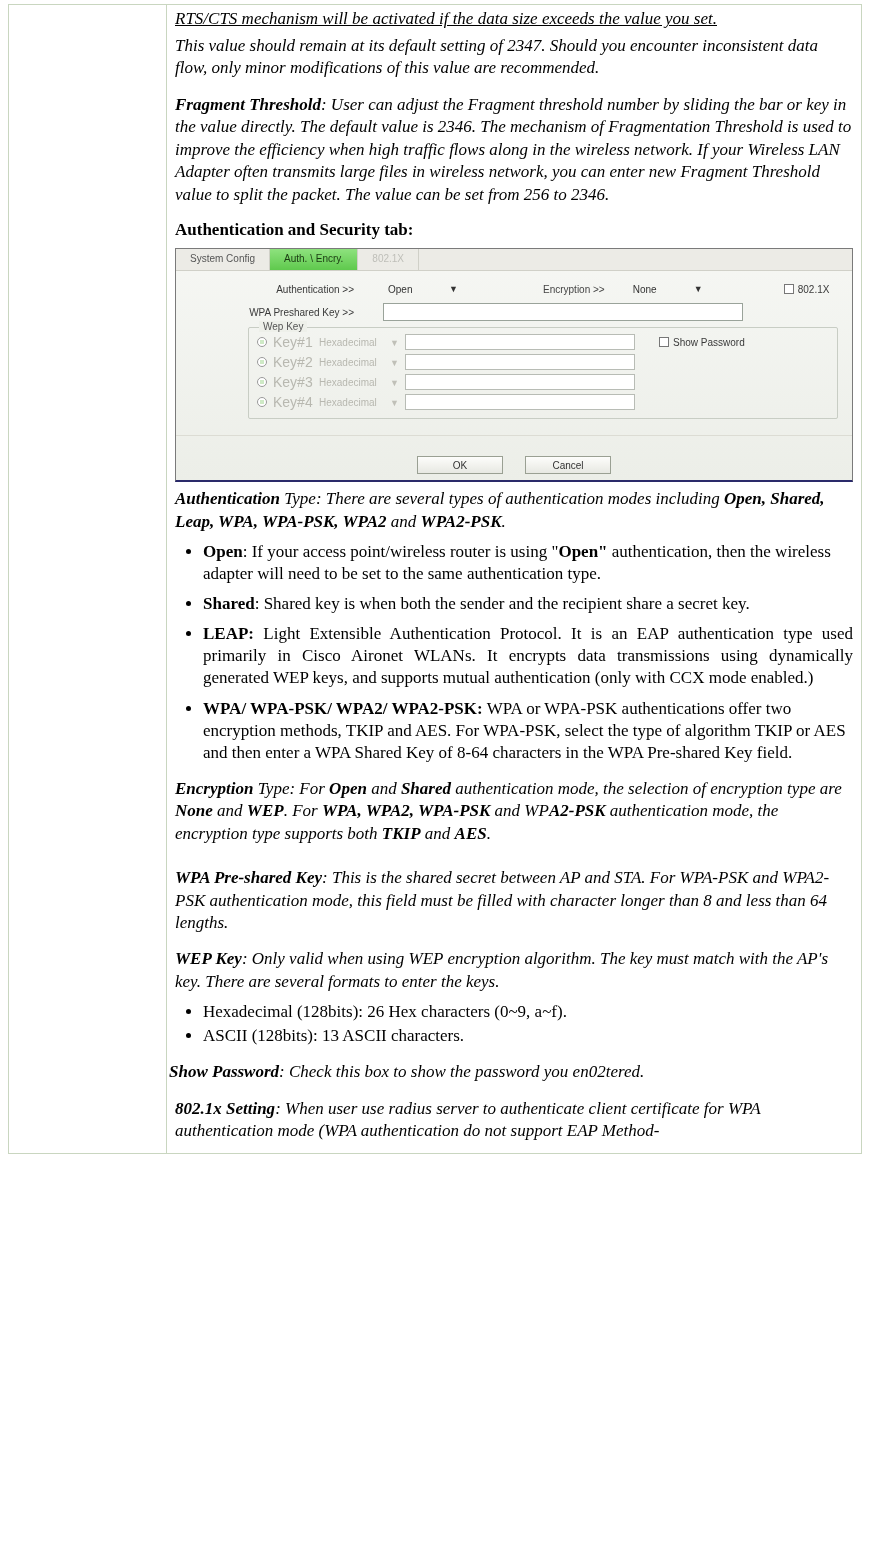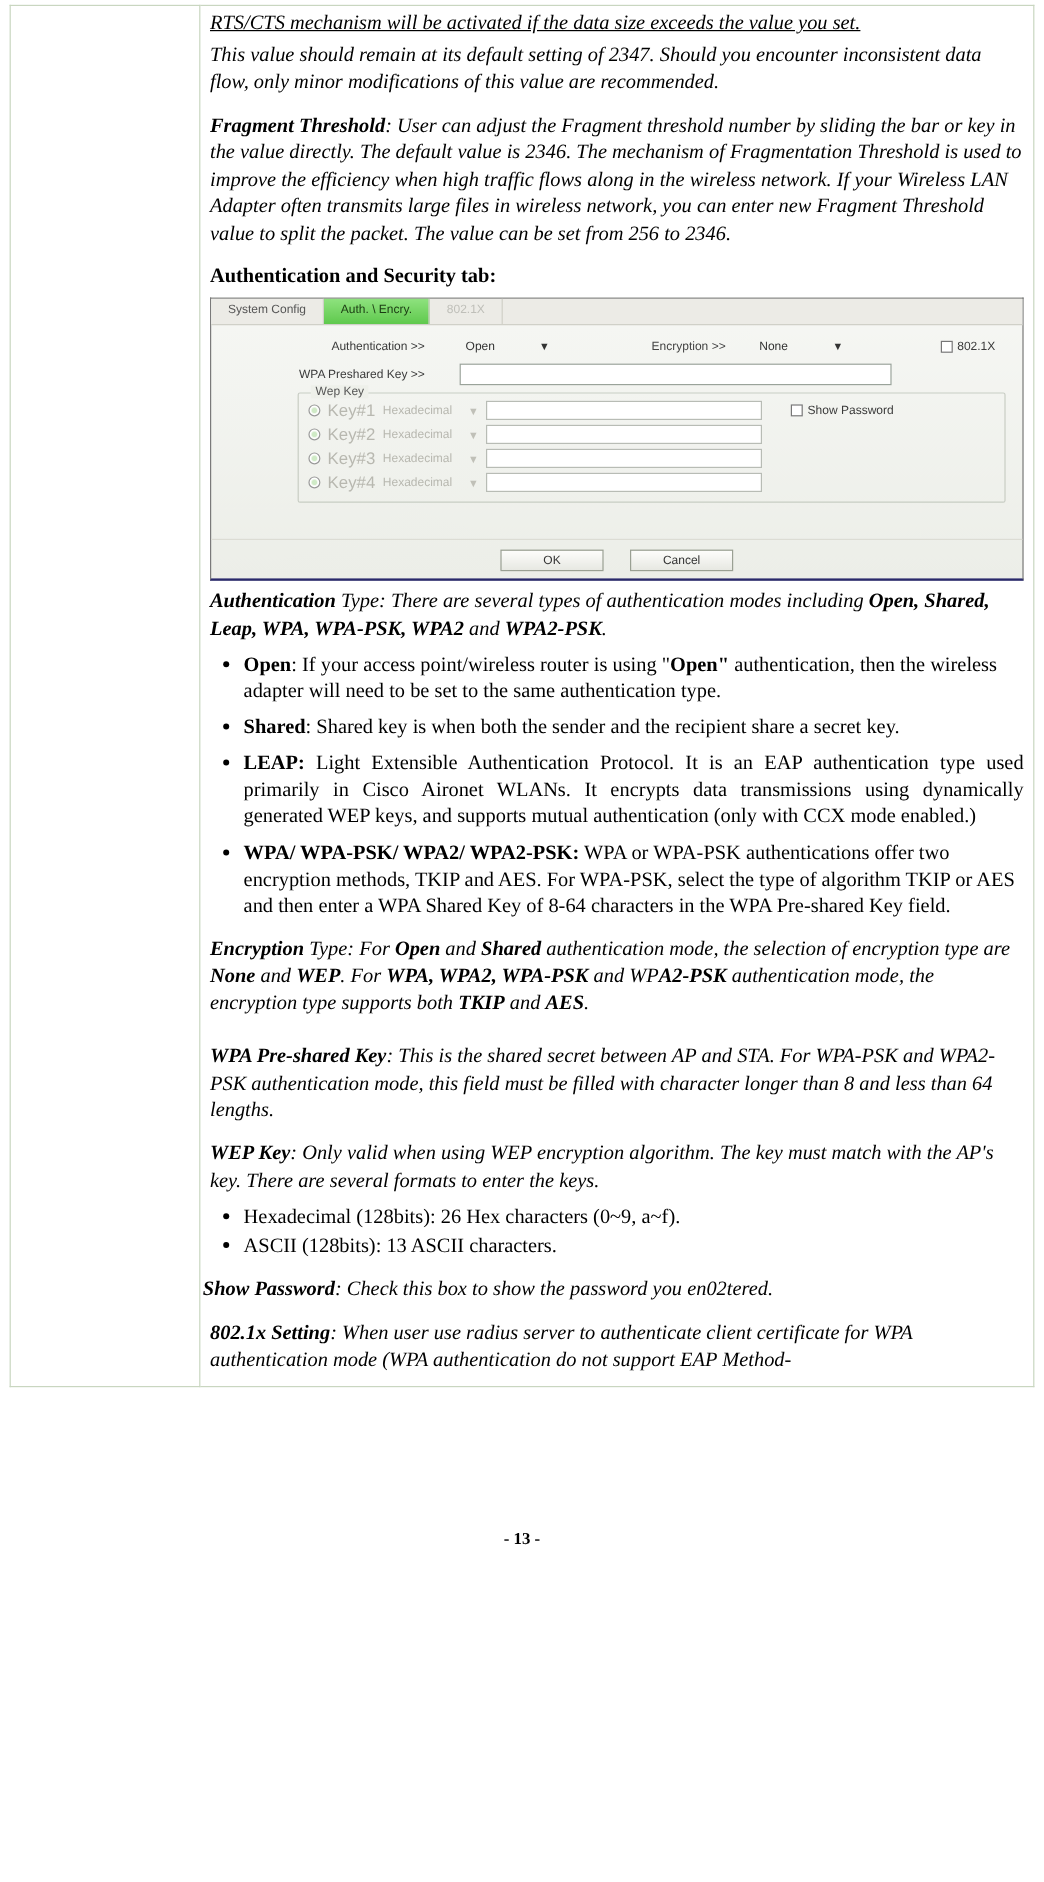--- a/index.html
+++ b/index.html
@@ -91,21 +91,21 @@
   }
   .wep-legend {
     position: absolute; top: -7px; left: 10px;
     background: #eef0ea; padding: 0 4px; font-size:10px; color:#555;
   }
   .wep-row { display:flex; align-items:center; gap:6px; margin-bottom:4px; }
   .wep-radio { width:10px; height:10px; border:1px solid #9a9a9a; border-radius:50%; background: radial-gradient(#cfeac6 40%, #fff 45%); }
   .wep-klabel { width:40px; font-size:14px; color:#b8b8b0; }
   .wep-dd { width:80px; font-size:10px; color:#b8b8b0; display:flex; justify-content:space-between; align-items:flex-end; }
   .wep-input { flex:1; max-width:230px; height:16px; border:1px solid #b8bcb5; background:#fff; }
-  .ui-btns { display:flex; justify-content:center; gap:22px; padding:8px 0 6px 0; border-top:1px solid #dcdcd4; margin-top:18px;}
+  .ui-btns { display:flex; justify-content:center; gap:22px; padding:20px 0 6px 0; border-top:1px solid #dcdcd4; margin-top:4px;}
   .ui-btn {
     width:86px; height:18px; display:flex; align-items:center; justify-content:center;
     border:1px solid #9aa093; background:linear-gradient(#fdfdfb,#e7e8e2);
     font-size:10px; color:#333;
   }
   .caret { font-size:9px; color:#333; }
   .caret.dim { color:#c0c0b8; }
 
   .footer {
     text-align: center;
@@ -258,14 +258,13 @@
 
     <p style="margin-bottom:0;">
       <b>802.1x Setting</b><span>: When user use radius server to authenticate client certificate for WPA authentication mode (WPA authentication do not support EAP Method-</span>
     </p>
 
   </td>
 </tr>
 </tbody>
 </table>
 
-<div class="footer">- 13 -</div>
 </div>
 
 </body></html>

